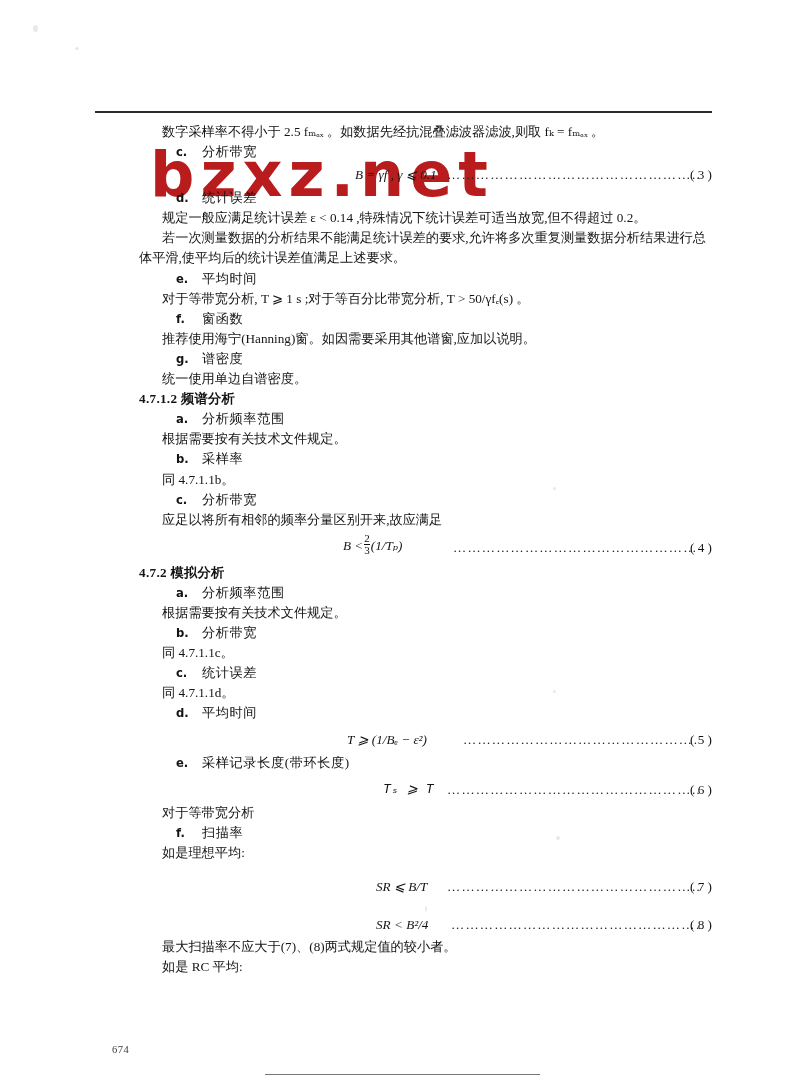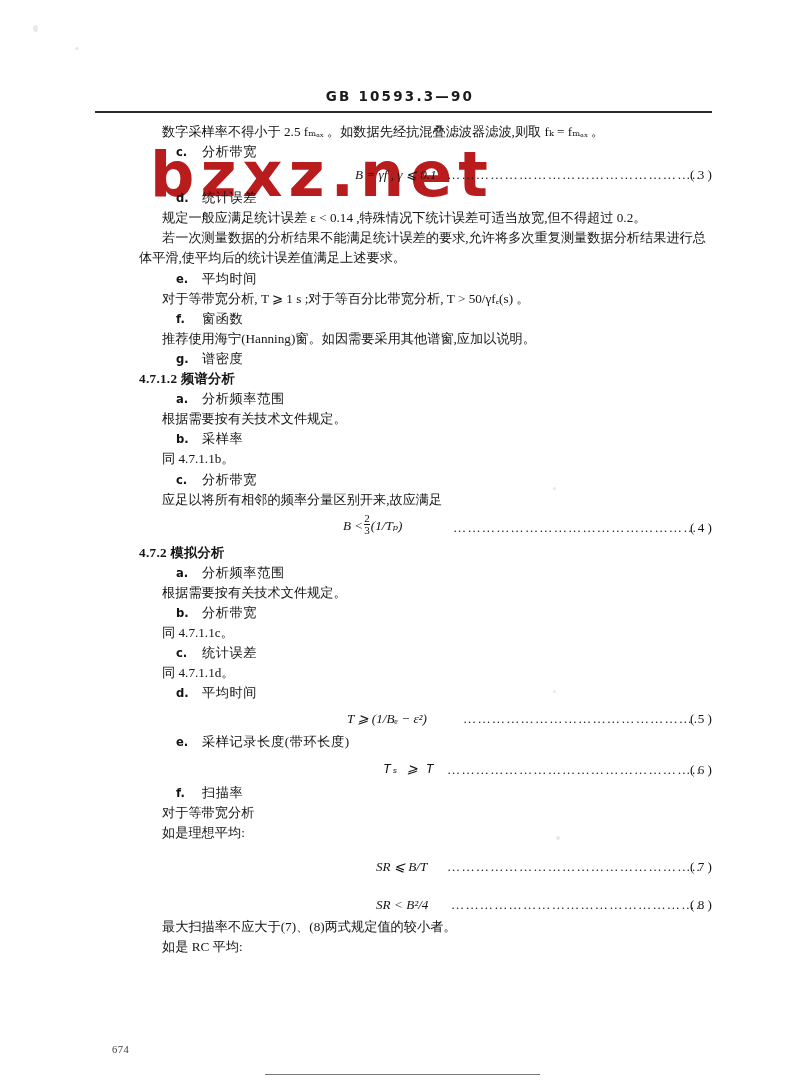--- a/index.html
+++ b/index.html
@@ -168,21 +168,20 @@
 
   <div class="speck" style="left:33px;top:25px;width:5px;height:7px;"></div>
   <div class="speck" style="left:75px;top:47px;width:4px;height:3px;"></div>
   <div class="speck" style="left:553px;top:487px;width:3px;height:3px;"></div>
   <div class="speck" style="left:553px;top:690px;width:3px;height:3px;"></div>
   <div class="speck" style="left:556px;top:836px;width:4px;height:4px;"></div>
   <div class="speck" style="left:425px;top:906px;width:2px;height:6px;"></div>
 
   <div class="watermark">bzxz.net</div>
 
-  <div class="doc-header">GB  10593.3—90</div>
   <div class="header-rule"></div>
 
   <div class="body">
 
     <div class="line ind1">数字采样率不得小于 2.5 fₘₐₓ 。如数据先经抗混叠滤波器滤波,则取 fₖ = fₘₐₓ 。</div>
 
     <div class="line ind2">
       <span class="letter">c.</span><span class="itemtitle">分析带宽</span>
     </div>
 
@@ -210,20 +209,21 @@
     <div class="line ind2">
       <span class="letter">f.</span><span class="itemtitle">窗函数</span>
     </div>
 
     <div class="line ind1">推荐使用海宁(Hanning)窗。如因需要采用其他谱窗,应加以说明。</div>
 
     <div class="line ind2">
       <span class="letter">g.</span><span class="itemtitle">谱密度</span>
     </div>
 
+    <div class="line ind1">统一使用单边自谱密度。</div>
 
     <div class="line ind0 sec">4.7.1.2   频谱分析</div>
 
     <div class="line ind2">
       <span class="letter">a.</span><span class="itemtitle">分析频率范围</span>
     </div>
 
     <div class="line ind1">根据需要按有关技术文件规定。</div>
 
     <div class="line ind2">
@@ -279,25 +279,25 @@
     <div class="line ind2">
       <span class="letter">e.</span><span class="itemtitle">采样记录长度(带环长度)</span>
     </div>
 
     <div class="eqrow" style="height:30px;">
       <span class="eqbody math" style="left:288px;top:7px;font-family:Liberation Mono, monospace;">Tₛ ⩾ T</span>
       <span class="eqdots" style="left:352px;top:7px;width:252px;">………………………………………………</span>
       <span class="eqnum" style="top:7px;">( 6 )</span>
     </div>
 
+    <div class="line ind1">对于等带宽分析</div>
+
     <div class="line ind2">
       <span class="letter">f.</span><span class="itemtitle">扫描率</span>
     </div>
-
-    <div class="line ind1">对于等带宽分析</div>
     <div class="line ind1">如是理想平均:</div>
 
     <div class="eqrow" style="height:36px;">
       <span class="eqbody math" style="left:281px;top:14px;">SR ⩽ B/T</span>
       <span class="eqdots" style="left:352px;top:14px;width:252px;">………………………………………………</span>
       <span class="eqnum" style="top:14px;">( 7 )</span>
     </div>
 
     <div class="eqrow" style="height:38px;">
       <span class="eqbody math" style="left:281px;top:16px;">SR &lt; B²/4</span>

